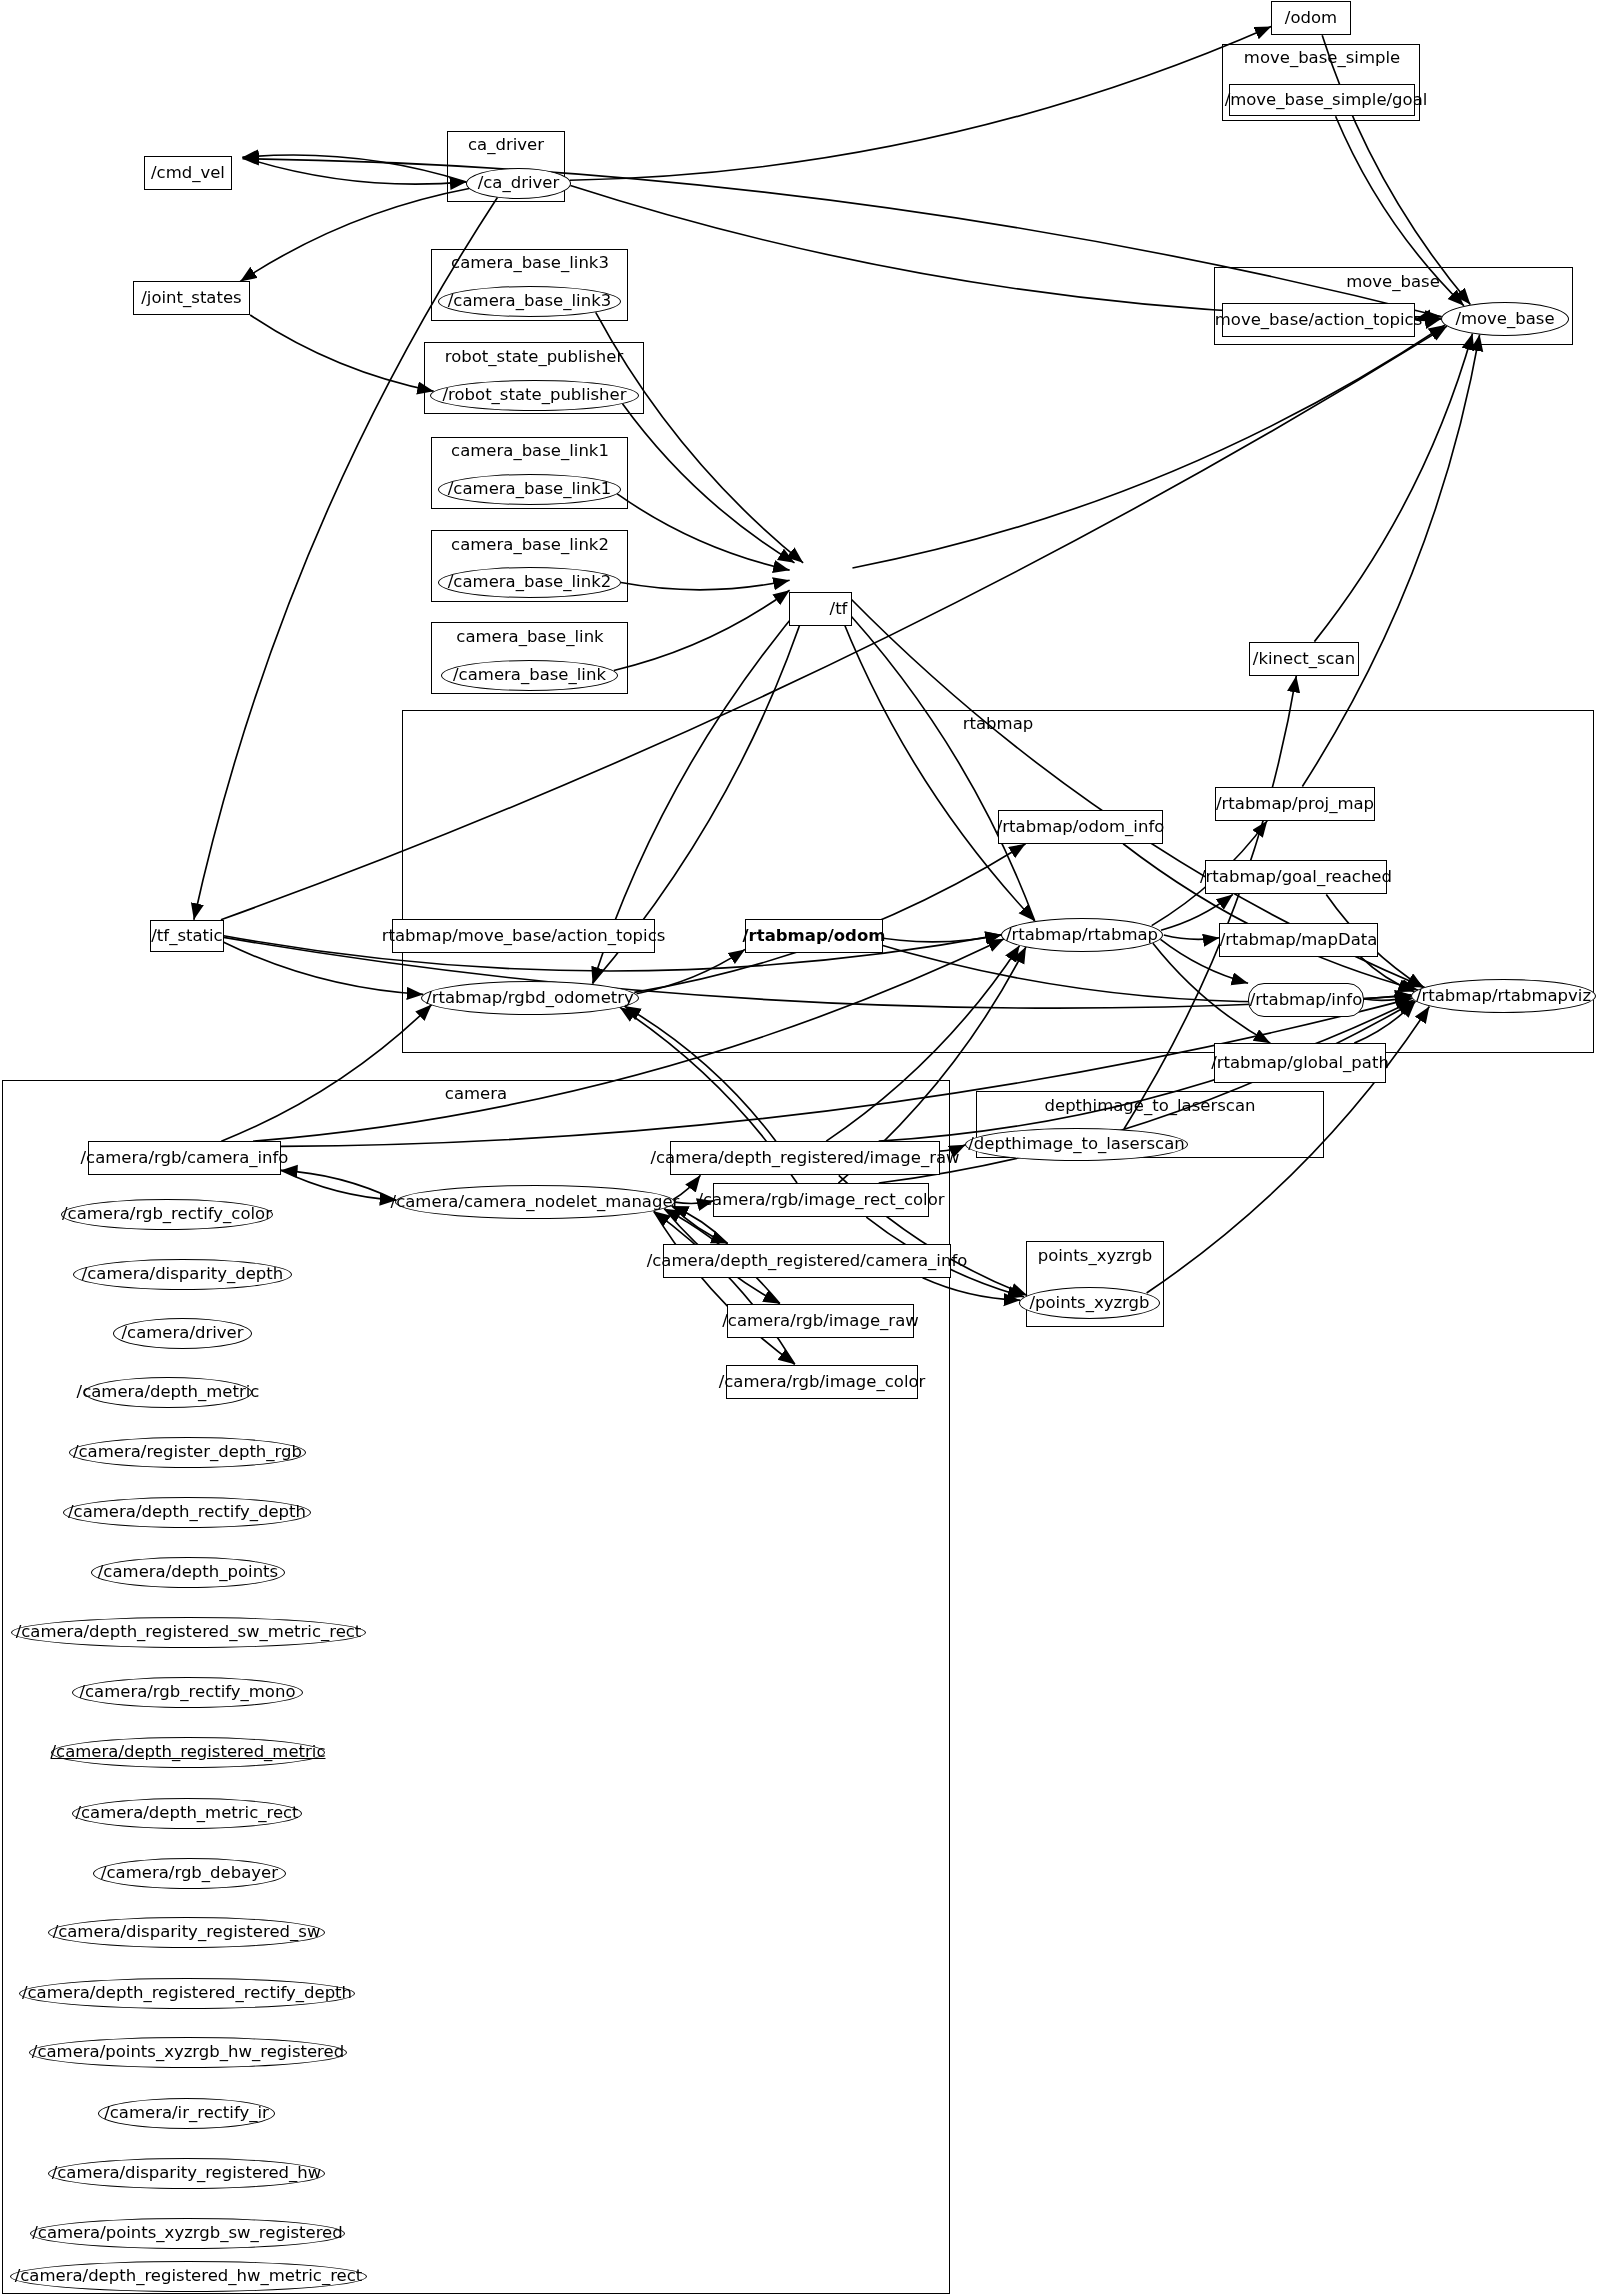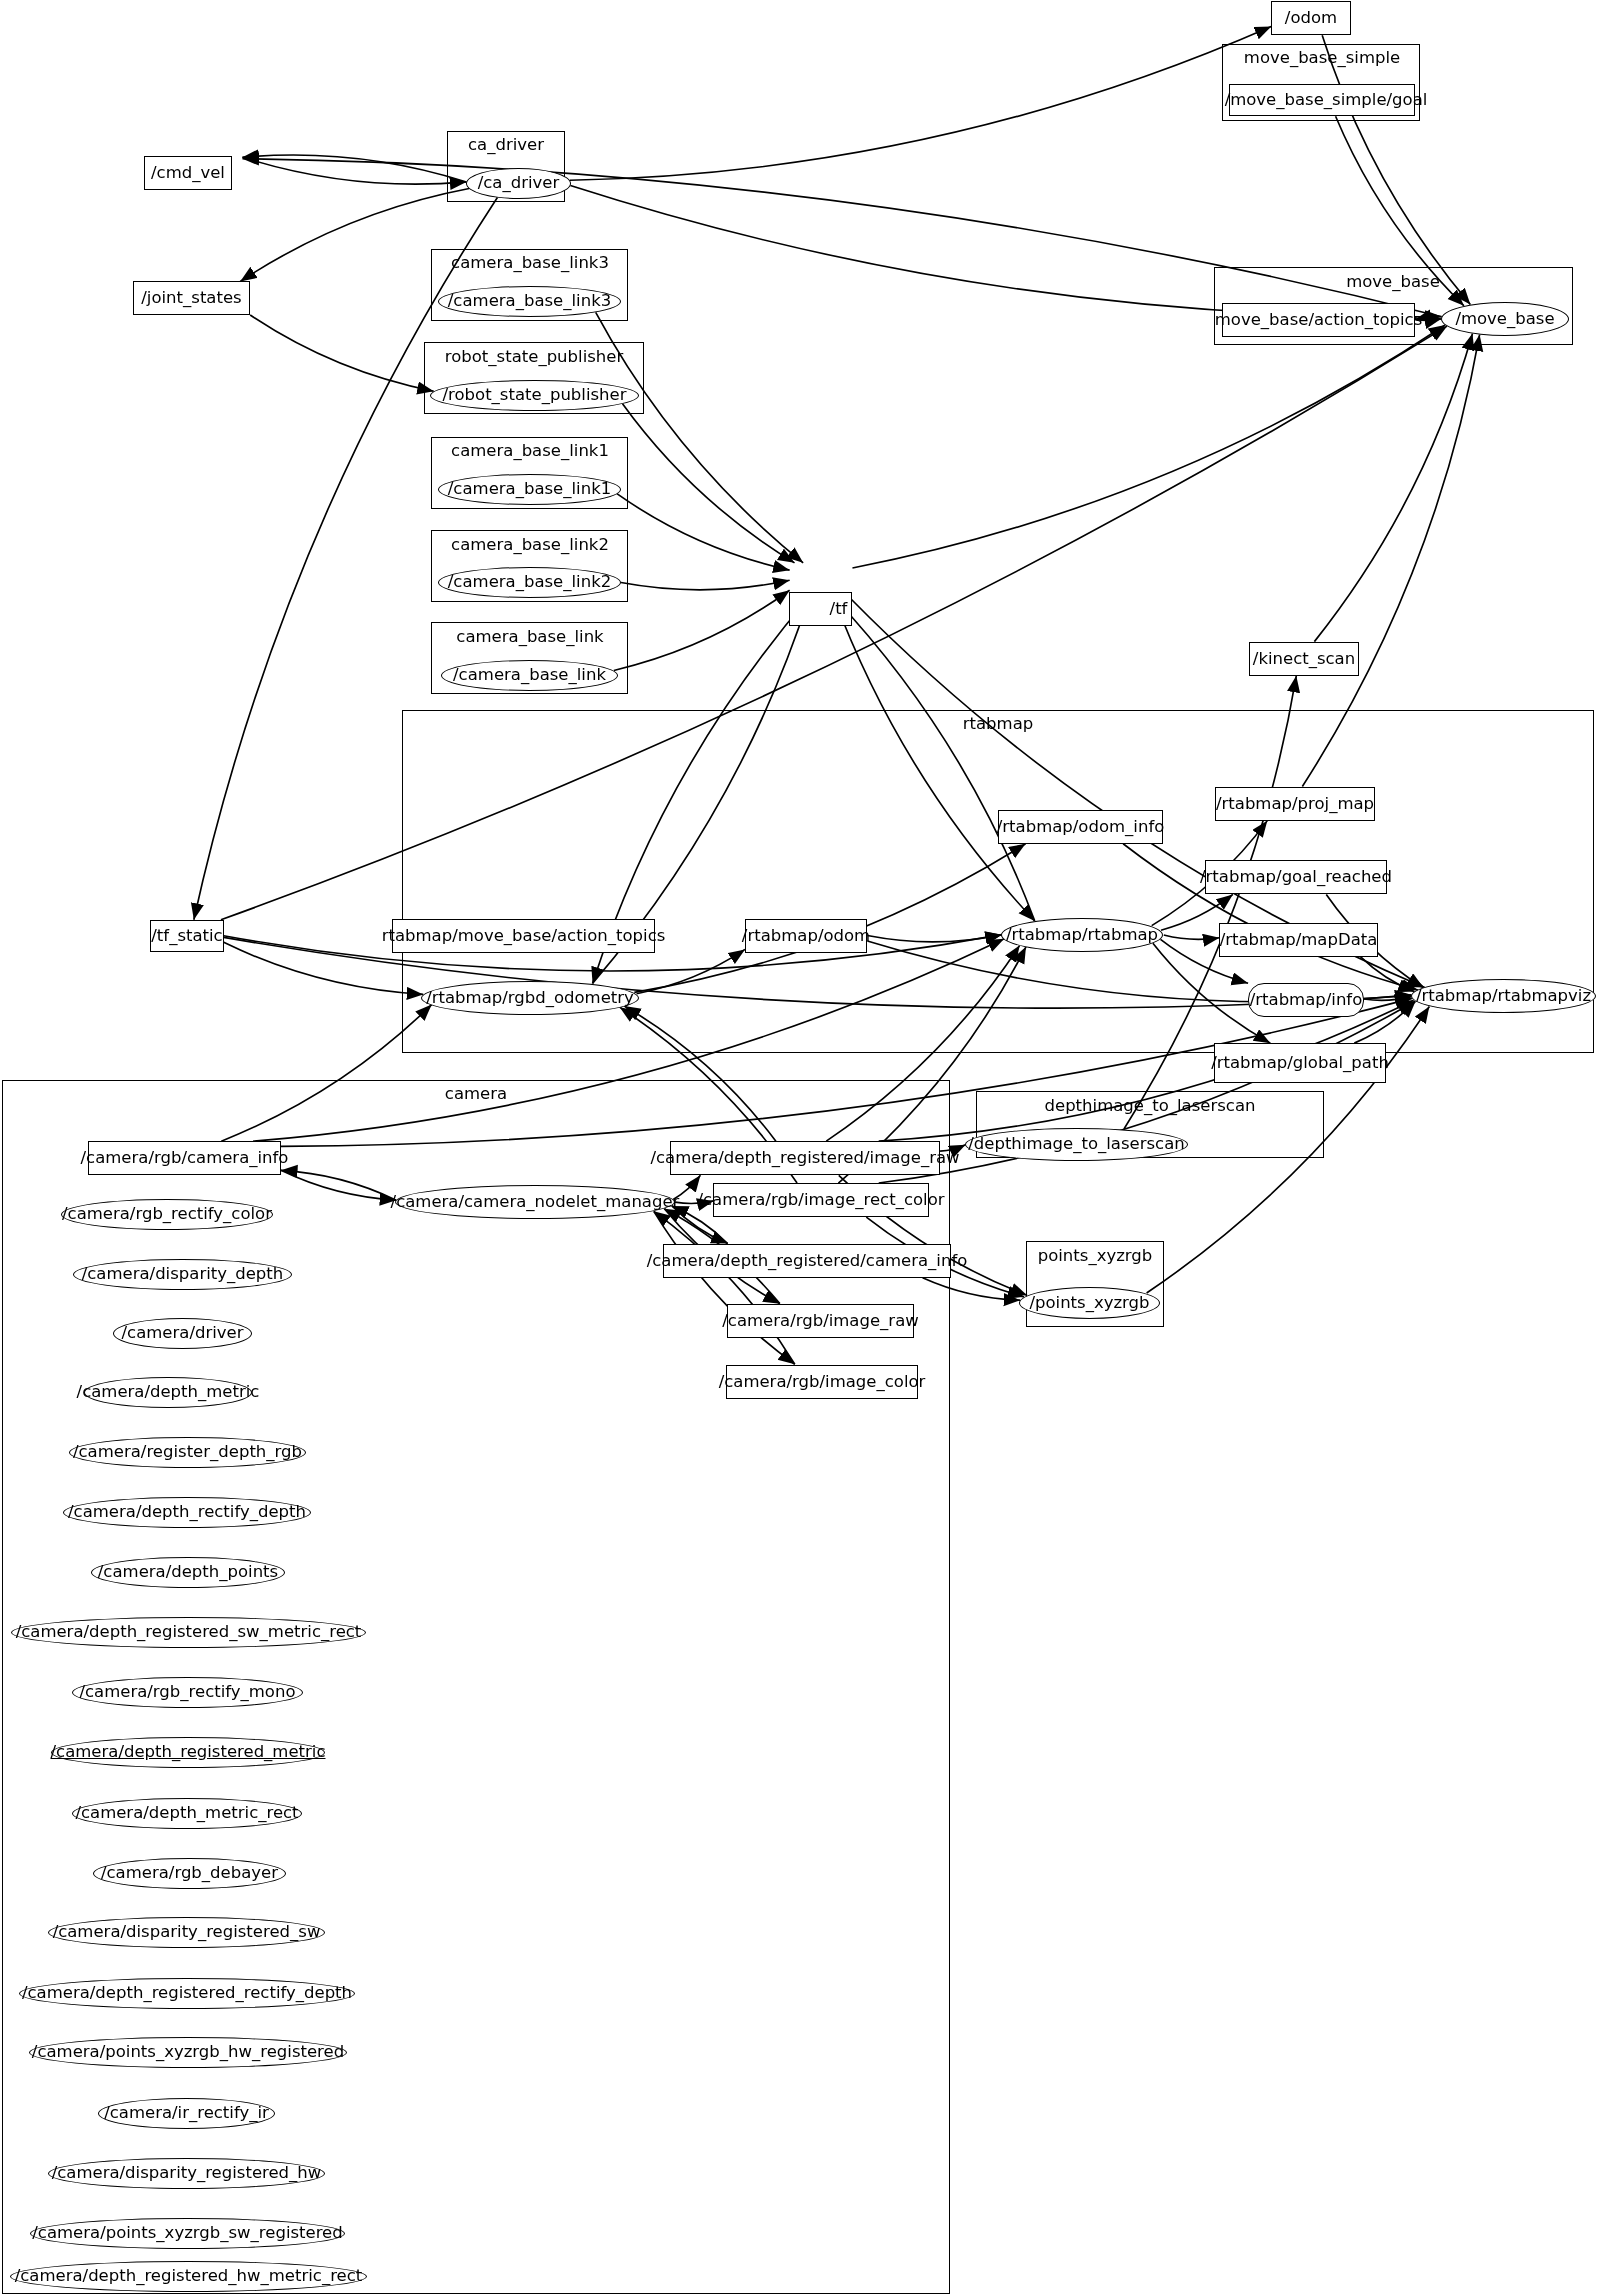--- a/index.html
+++ b/index.html
@@ -132,21 +132,21 @@
     <div class="node ell" style="left: 438px; top: 474px; width: 183px; height: 31px;">/camera_base_link1</div>
     <div class="node topic" style="left: 789px; top: 592px; width: 63px; height: 34px; padding-left: 36px;">/tf</div>
     <div class="node ell" style="left: 438px; top: 567px; width: 183px; height: 31px;">/camera_base_link2</div>
     <div class="node ell" style="left: 441px; top: 660px; width: 177px; height: 31px;">/camera_base_link</div>
     <div class="node topic" style="left: 1249px; top: 642px; width: 110px; height: 34px;">/kinect_scan</div>
     <div class="node topic" style="left: 998px; top: 810px; width: 165px; height: 34px;">/rtabmap/odom_info</div>
     <div class="node topic" style="left: 1215px; top: 787px; width: 160px; height: 34px;">/rtabmap/proj_map</div>
     <div class="node topic" style="left: 1205px; top: 860px; width: 182px; height: 34px;">/rtabmap/goal_reached</div>
     <div class="node topic" style="left: 150px; top: 920px; width: 74px; height: 32px;">/tf_static</div>
     <div class="node topic" style="left: 392px; top: 919px; width: 263px; height: 34px;">rtabmap/move_base/action_topics</div>
-    <div class="node topic" style="left: 745px; top: 919px; width: 122px; height: 34px;">/rtabmap/odom</div>
+    <div class="node topic" style="left: 745px; top: 919px; width: 138px; height: 34px; font-weight: bold;">/rtabmap/odom</div>
     <div class="node ell" style="left: 1001px; top: 918px; width: 162px; height: 34px;">/rtabmap/rtabmap</div>
     <div class="node topic" style="left: 1219px; top: 923px; width: 159px; height: 34px;">/rtabmap/mapData</div>
     <div class="node ell" style="left: 421px; top: 981px; width: 218px; height: 34px;">/rtabmap/rgbd_odometry</div>
     <div class="node topic" style="left: 1248px; top: 983px; width: 116px; height: 34px; border-radius: 16px;">/rtabmap/info</div>
     <div class="node ell" style="left: 1411px; top: 979px; width: 185px; height: 34px;">/rtabmap/rtabmapviz</div>
     <div class="node topic" style="left: 1214px; top: 1043px; width: 172px; height: 40px;">/rtabmap/global_path</div>
     <div class="node topic" style="left: 88px; top: 1141px; width: 193px; height: 34px;">/camera/rgb/camera_info</div>
     <div class="node topic" style="left: 670px; top: 1141px; width: 270px; height: 34px;">/camera/depth_registered/image_raw</div>
     <div class="node ell" style="left: 965px; top: 1128px; width: 223px; height: 33px;">/depthimage_to_laserscan</div>
     <div class="node ell" style="left: 61px; top: 1199px; width: 212px; height: 31px;">/camera/rgb_rectify_color</div>

